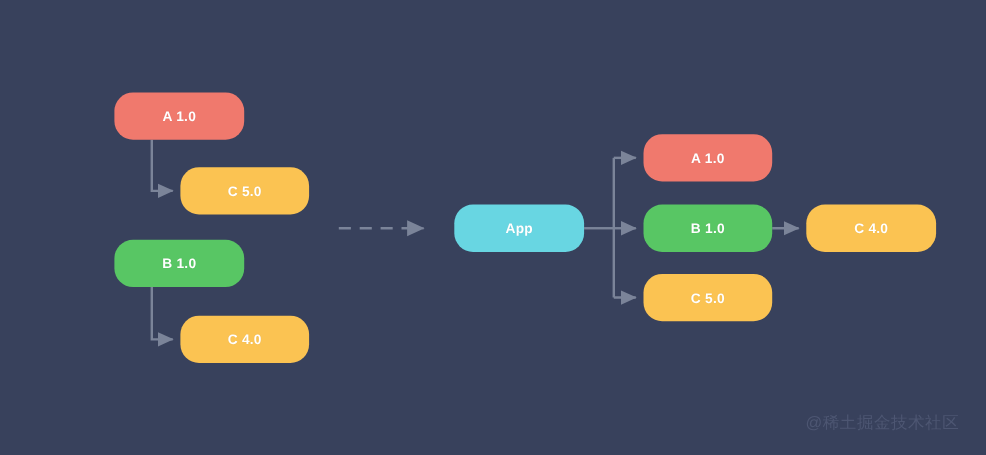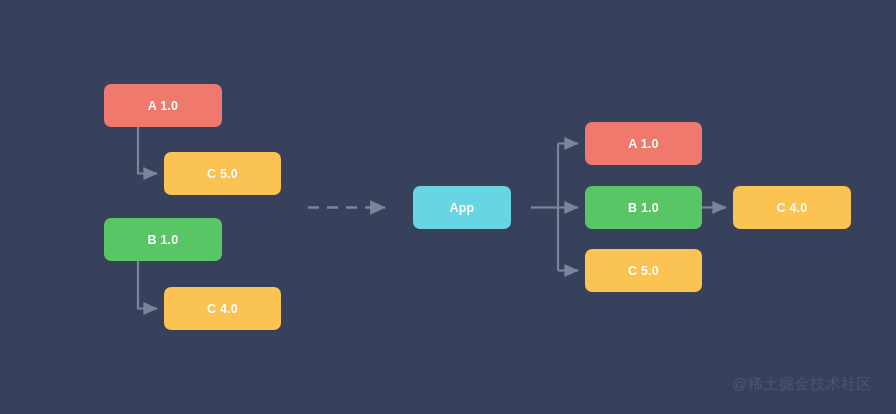--- a/index.html
+++ b/index.html
@@ -18,21 +18,21 @@
   #svg-connectors {
     position: absolute;
     left: 0;
     top: 0;
     width: 896px;
     height: 414px;
   }
   .node {
     position: absolute;
     box-sizing: border-box;
-    border-radius: 7px;
+    border-radius: 17px;
     display: flex;
     align-items: center;
     justify-content: center;
     color: #ffffff;
     font-size: 12.5px;
     font-weight: bold;
     letter-spacing: 0.2px;
     z-index: 3;
   }
   .node-label {
@@ -93,21 +93,21 @@
   </div>
 
   <div class="node" style="left:104px; top:218px; width:118px; height:43px; background:#58c664;">
     <span class="node-label">B 1.0</span>
   </div>
 
   <div class="node" style="left:164px; top:287px; width:117px; height:43px; background:#fbc352;">
     <span class="node-label">C 4.0</span>
   </div>
 
-  <div class="node" style="left:413px; top:186px; width:98px; height:43px; background:#68d6e2;">
+  <div class="node" style="left:413px; top:186px; width:118px; height:43px; background:#68d6e2;">
     <span class="node-label">App</span>
   </div>
 
   <div class="node" style="left:585px; top:122px; width:117px; height:43px; background:#f0796d;">
     <span class="node-label">A 1.0</span>
   </div>
 
   <div class="node" style="left:585px; top:186px; width:117px; height:43px; background:#58c664;">
     <span class="node-label">B 1.0</span>
   </div>

